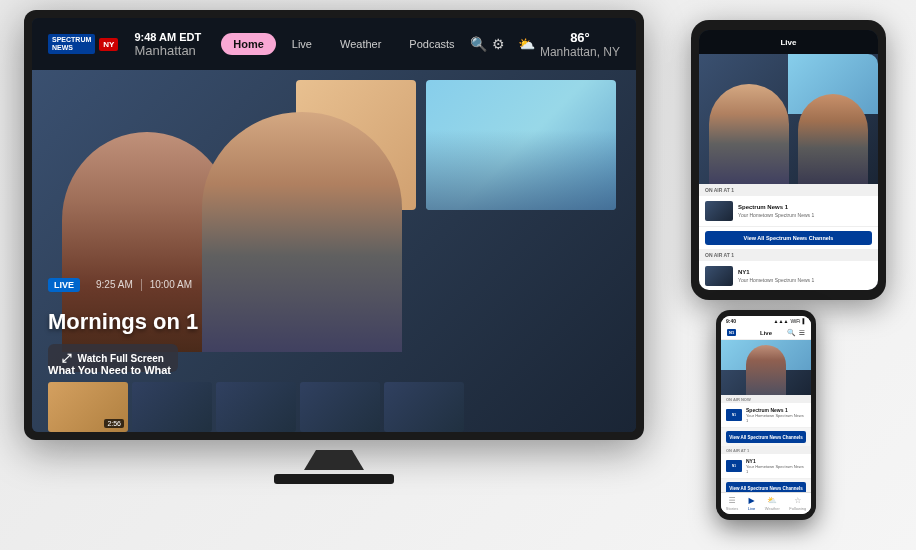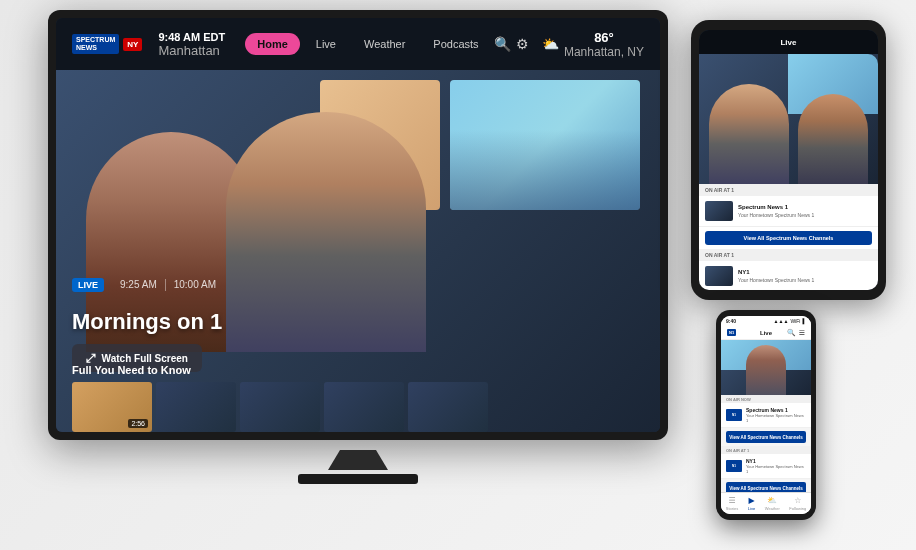--- a/index.html
+++ b/index.html
@@ -17,21 +17,21 @@
 
     .scene-container {
       position: relative;
       width: 916px;
       height: 550px;
     }
 
     
     .tv-device {
       position: absolute;
-      left: 48px;
+      left: 24px;
       top: 10px;
       width: 620px;
       height: 490px;
     }
 
     .tv-body {
       position: absolute;
       top: 0;
       left: 0;
       width: 620px;
@@ -115,21 +115,21 @@
 
     .nav-item {
       color: #ccc;
       font-size: 11px;
       padding: 5px 12px;
       border-radius: 20px;
       cursor: pointer;
     }
 
     .nav-item.active {
-      background: #ec4899;
+      background: #f9a8d4;
       color: #111;
       font-weight: 600;
     }
 
     .tv-nav-right {
       display: flex;
       align-items: center;
       gap: 12px;
       margin-left: auto;
     }
@@ -801,21 +801,21 @@
                 <span class="time-marker">10:00 AM</span>
               </div>
               <div class="show-title">Mornings on 1</div>
               <button class="watch-btn">
                 <span class="expand-icon">⤢</span>
                 <span>Watch Full Screen</span>
               </button>
             </div>
 
             <div class="need-to-know">
-              <div class="section-title">Full You Need to Know</div>
+              <div class="section-title">What You Need to What</div>
               <div class="thumbnail-row">
                 <div class="thumb">
                   <div class="duration-overlay">2:56</div>
                 </div>
                 <div class="thumb"></div>
                 <div class="thumb"></div>
                 <div class="thumb"></div>
                 <div class="thumb"></div>
               </div>
             </div>

